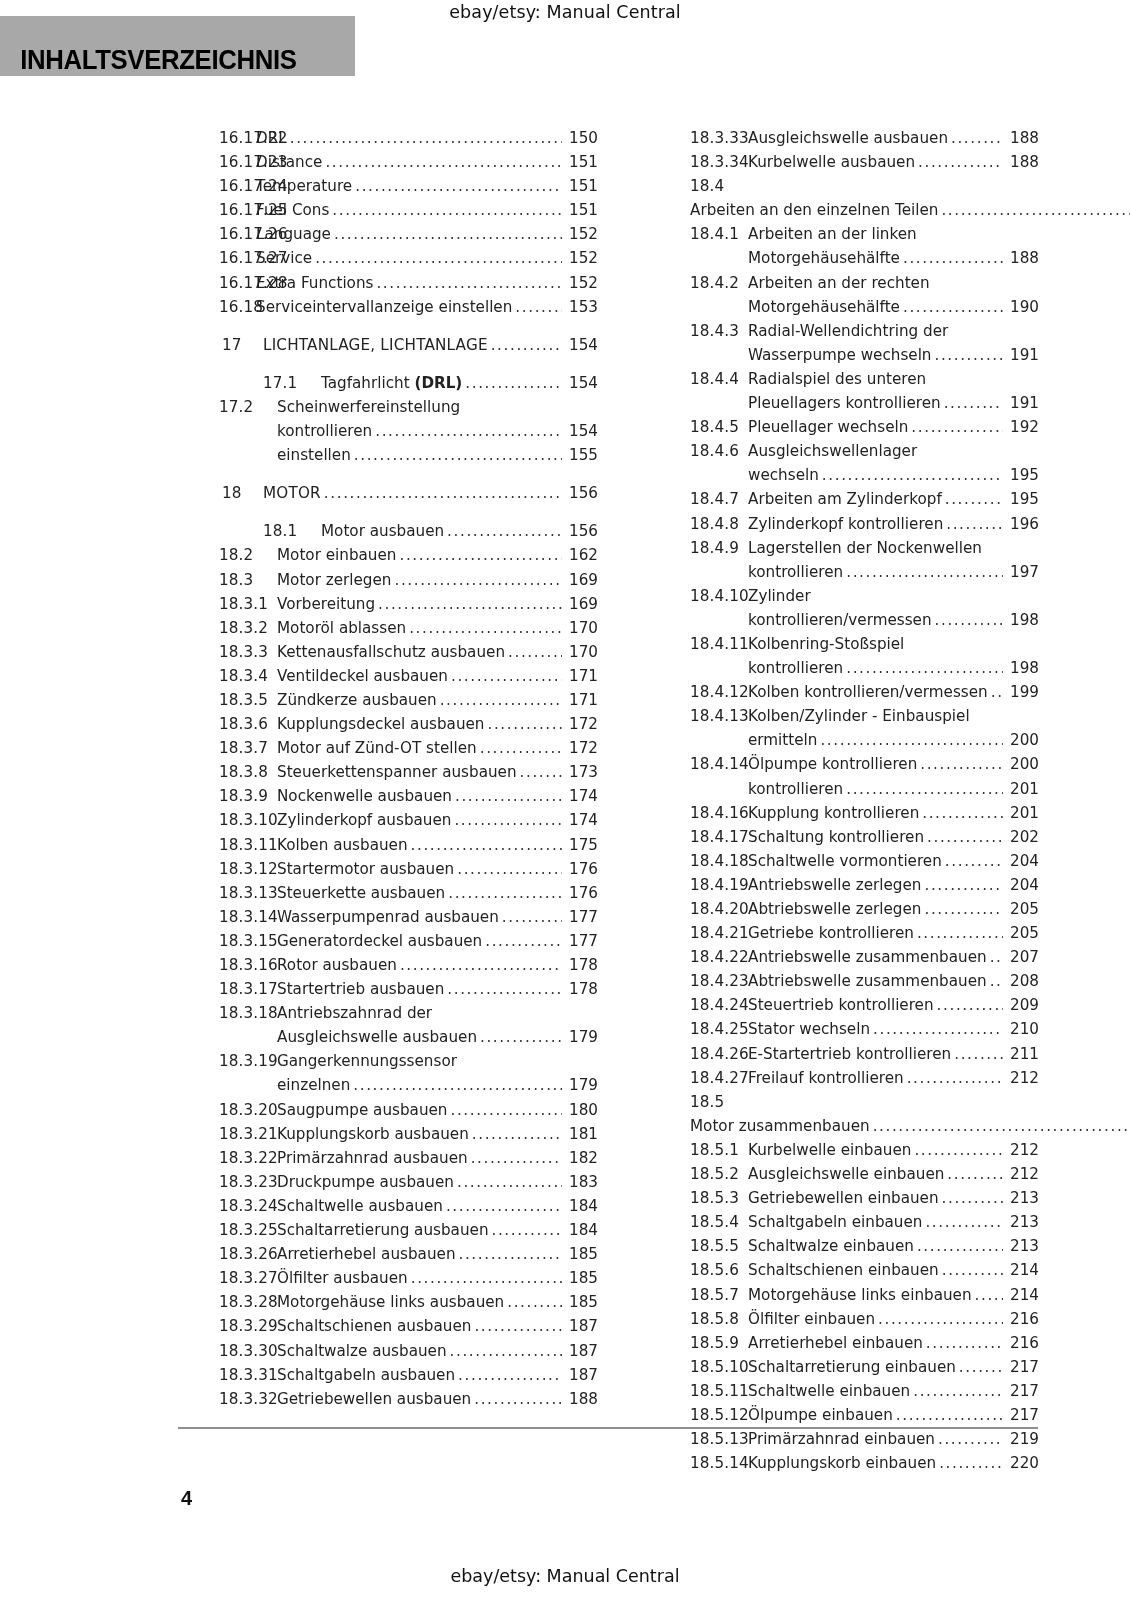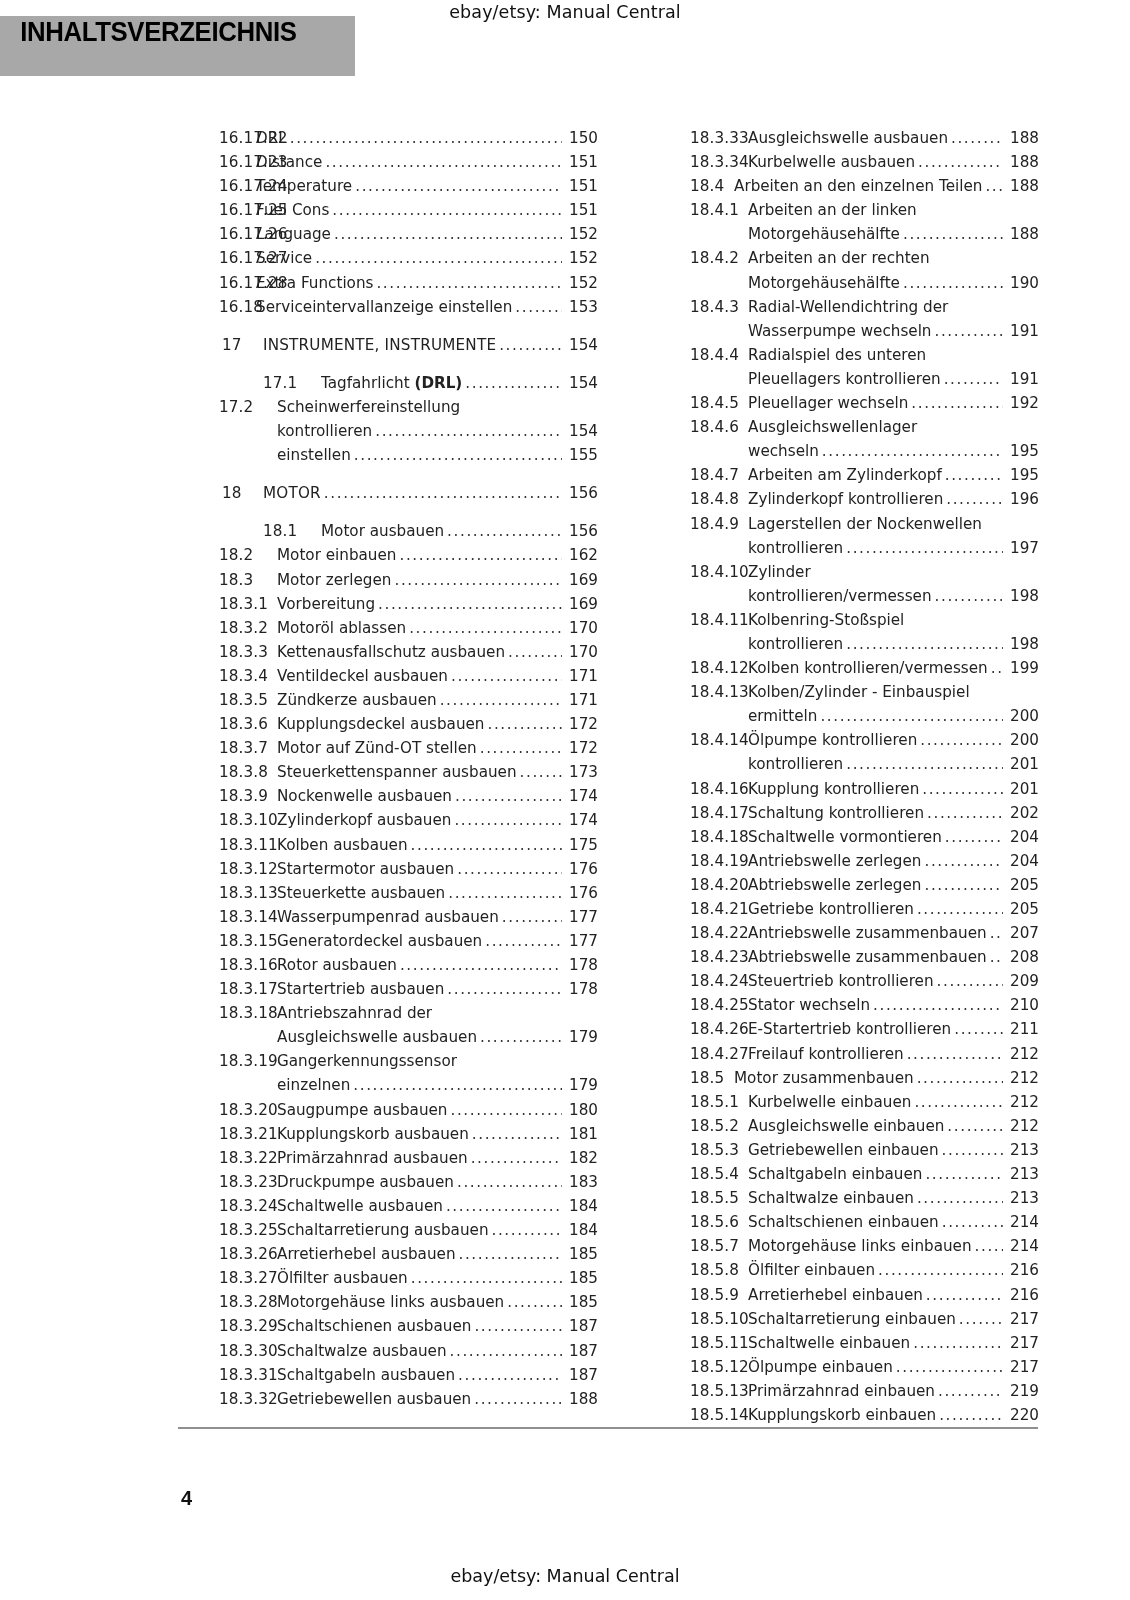--- a/index.html
+++ b/index.html
@@ -17,21 +17,21 @@
   .watermark-top{
     position:absolute; top:2px; left:0; width:1130px;
     text-align:center;
     font-family:"DejaVu Sans", sans-serif;
     font-size:17.5px; color:#111; letter-spacing:.1px;
   }
   .header-band{
     position:absolute; top:16px; left:0;
     width:355px; height:60px;
     background:#a8a8a8;
-    display:flex; align-items:flex-start;
+    display:flex; align-items:flex-end;
   }
   .header-band .title{
     font-family:"Liberation Sans", sans-serif;
     font-weight:700;
     font-size:28px;
     letter-spacing:-0.4px;
     color:#000;
     transform:scaleX(.92);
     transform-origin:left center;
     padding-left:22px;
@@ -90,21 +90,21 @@
   .row.nodots .dots{ visibility:hidden; }
   .row.nopage .pg{ visibility:hidden; }
 
   
   .lvl1 .num{ width:41px; }
   .lvl1 .label{ letter-spacing:.2px; }
 
   .lvl2{ padding-left:41px; }
   .lvl2 .num{ width:58px; }
 
-  .lvl2b{ padding-left:41px; }
+  .lvl2b{ padding-left:41px;flex-direction:column; }
   .lvl2b .num{ width:44px; }
 
   .lvl3{ padding-left:41px; }
   .lvl3 .num{ width:58px; }
 
   .lvl-flat .num{ width:78px; padding-left:41px; }
 
   .cont{ }
   .cont .num{ visibility:hidden; }
 
@@ -202,21 +202,21 @@
         <span class="num">16.18</span>
         <span class="body">
           <span class="label">Serviceintervallanzeige einstellen</span>
           <span class="dots">..................................................................................................</span>
           <span class="pg">153</span>
         </span>
       </div>
       <div class="row lvl1 spacer-before">
         <span class="num">17</span>
         <span class="body">
-          <span class="label">INSTRUMENTE, INSTRUMENTE</span>
+          <span class="label">LICHTANLAGE, LICHTANLAGE</span>
           <span class="dots">..................................................................................................</span>
           <span class="pg">154</span>
         </span>
       </div>
       <div class="row lvl2 spacer-before">
         <span class="num">17.1</span>
         <span class="body">
           <span class="label">Tagfahrlicht <b class="inline">(DRL)</b></span>
           <span class="dots">..................................................................................................</span>
           <span class="pg">154</span>

